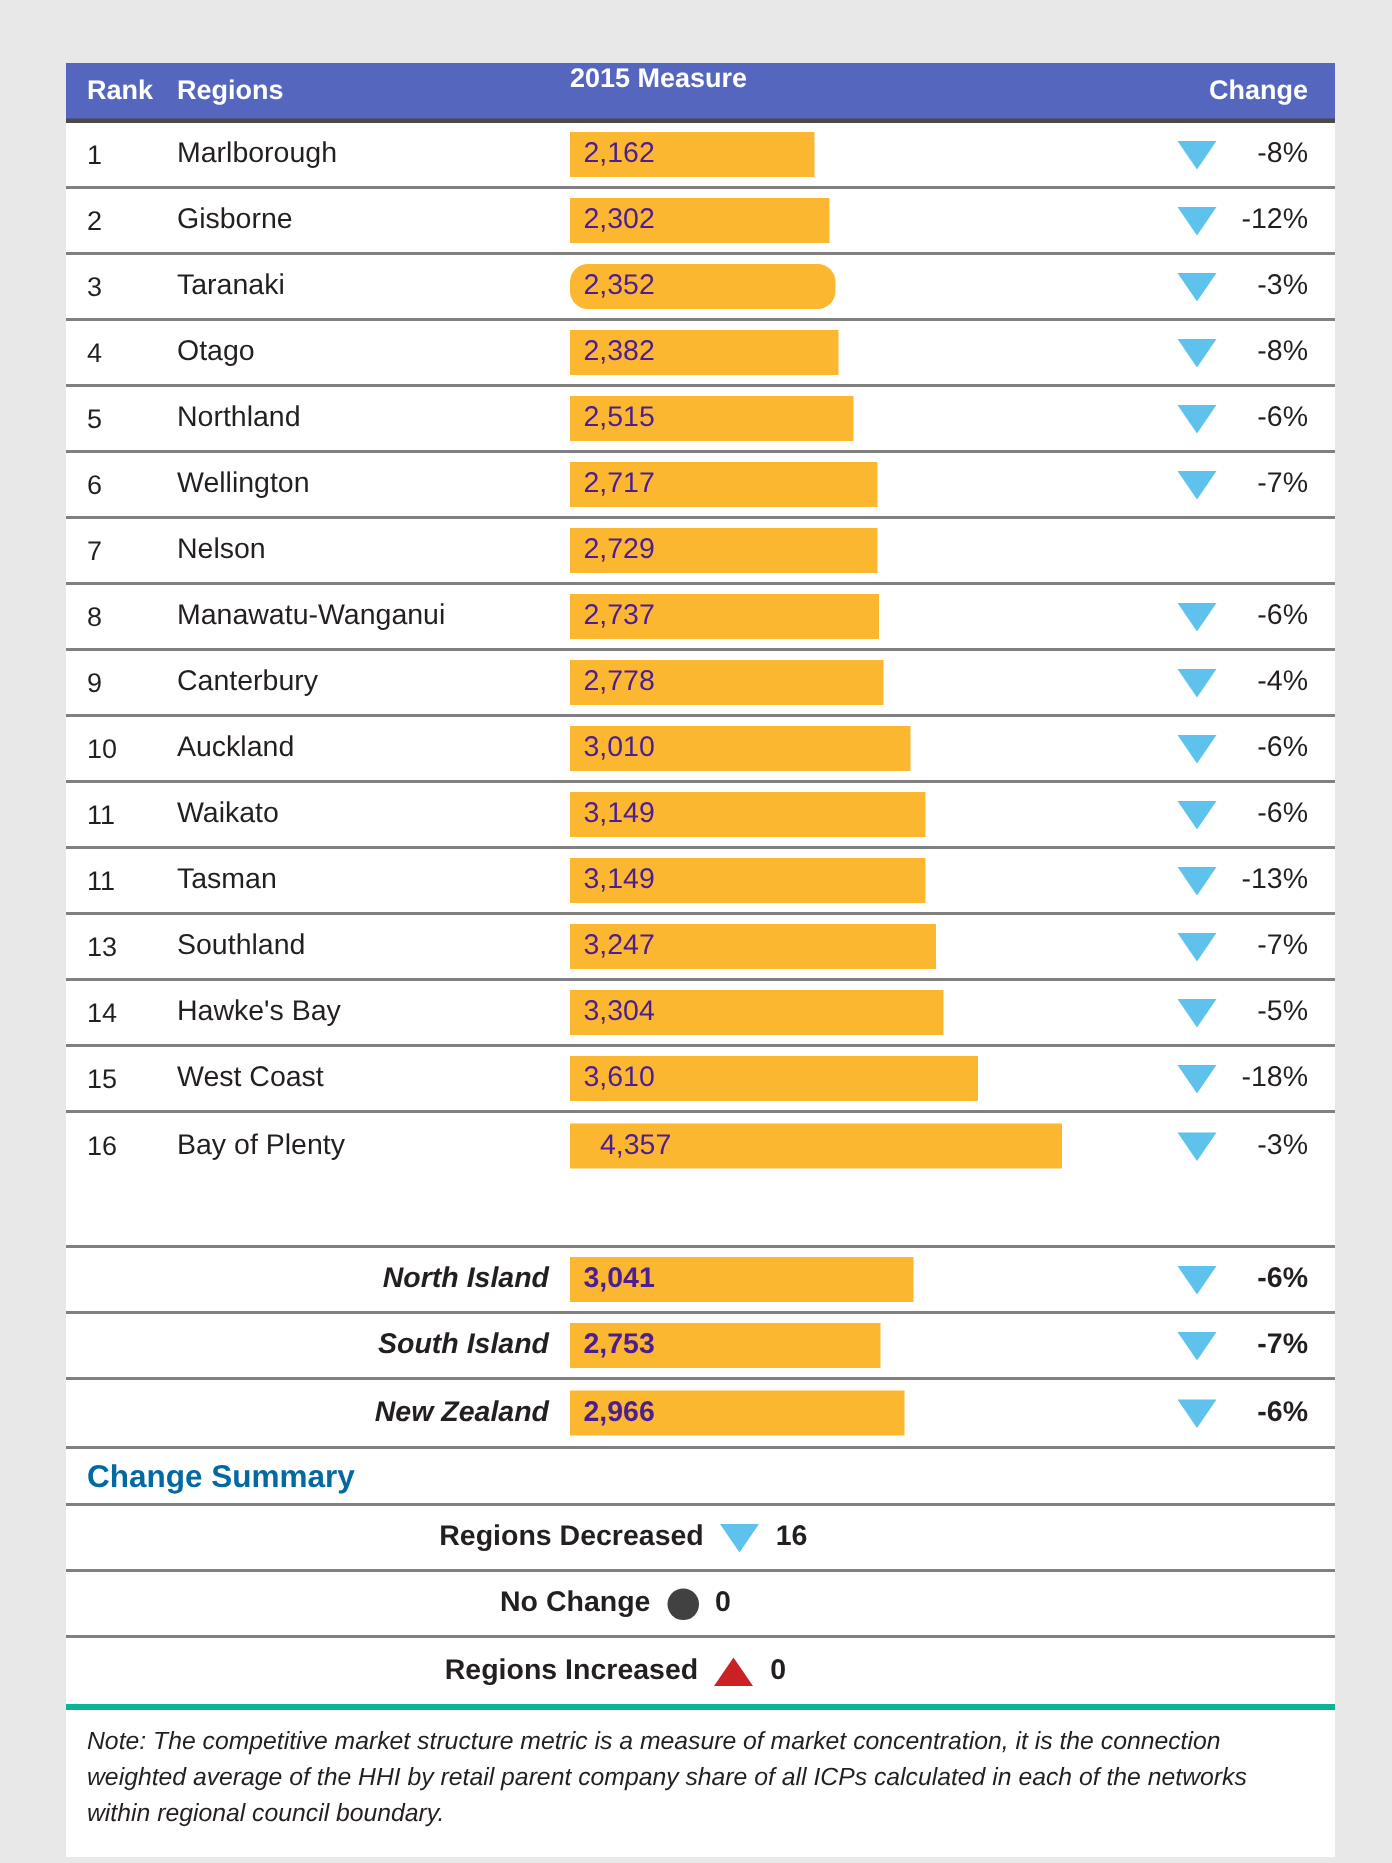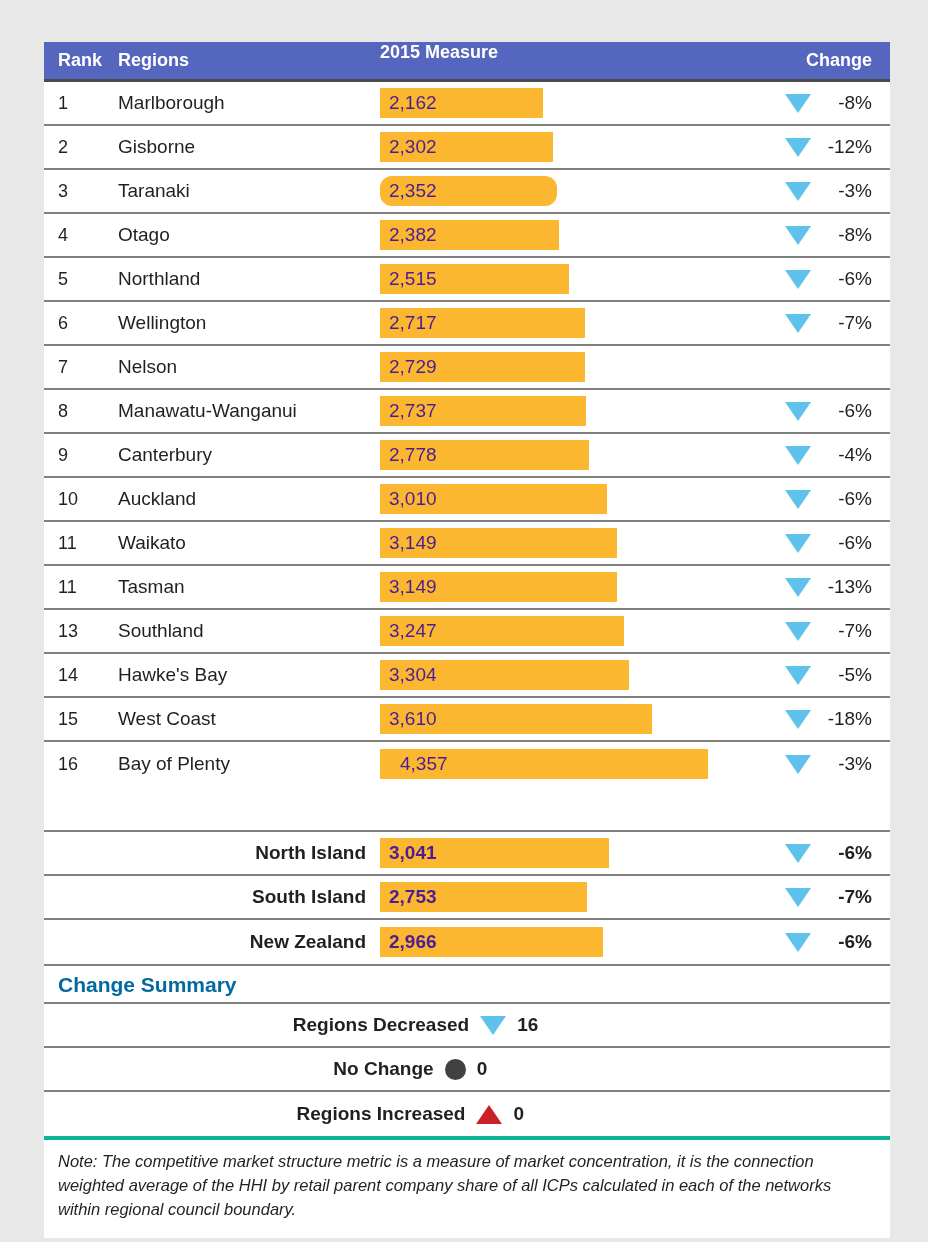--- a/index.html
+++ b/index.html
@@ -99,21 +99,21 @@
     background: #414141;
     flex: none;
   }
   .pct { min-width: 52px; text-align: right; }
 
   
   .row.spacer { height: 46px; border-bottom: 2px solid #808080; }
 
   
   .row.total { font-weight: bold; }
-  .row.total .c-region { text-align: right; padding-right: 14px; }
+  .row.total .c-region { text-align: right; padding-right: 14px; font-style: italic; }
 
   
   .row.cs-title {
     color: #0369a1;
     font-weight: bold;
     font-size: 21px;
     height: 40px;
     padding-left: 14px;
     display: block;
     line-height: 38px;

